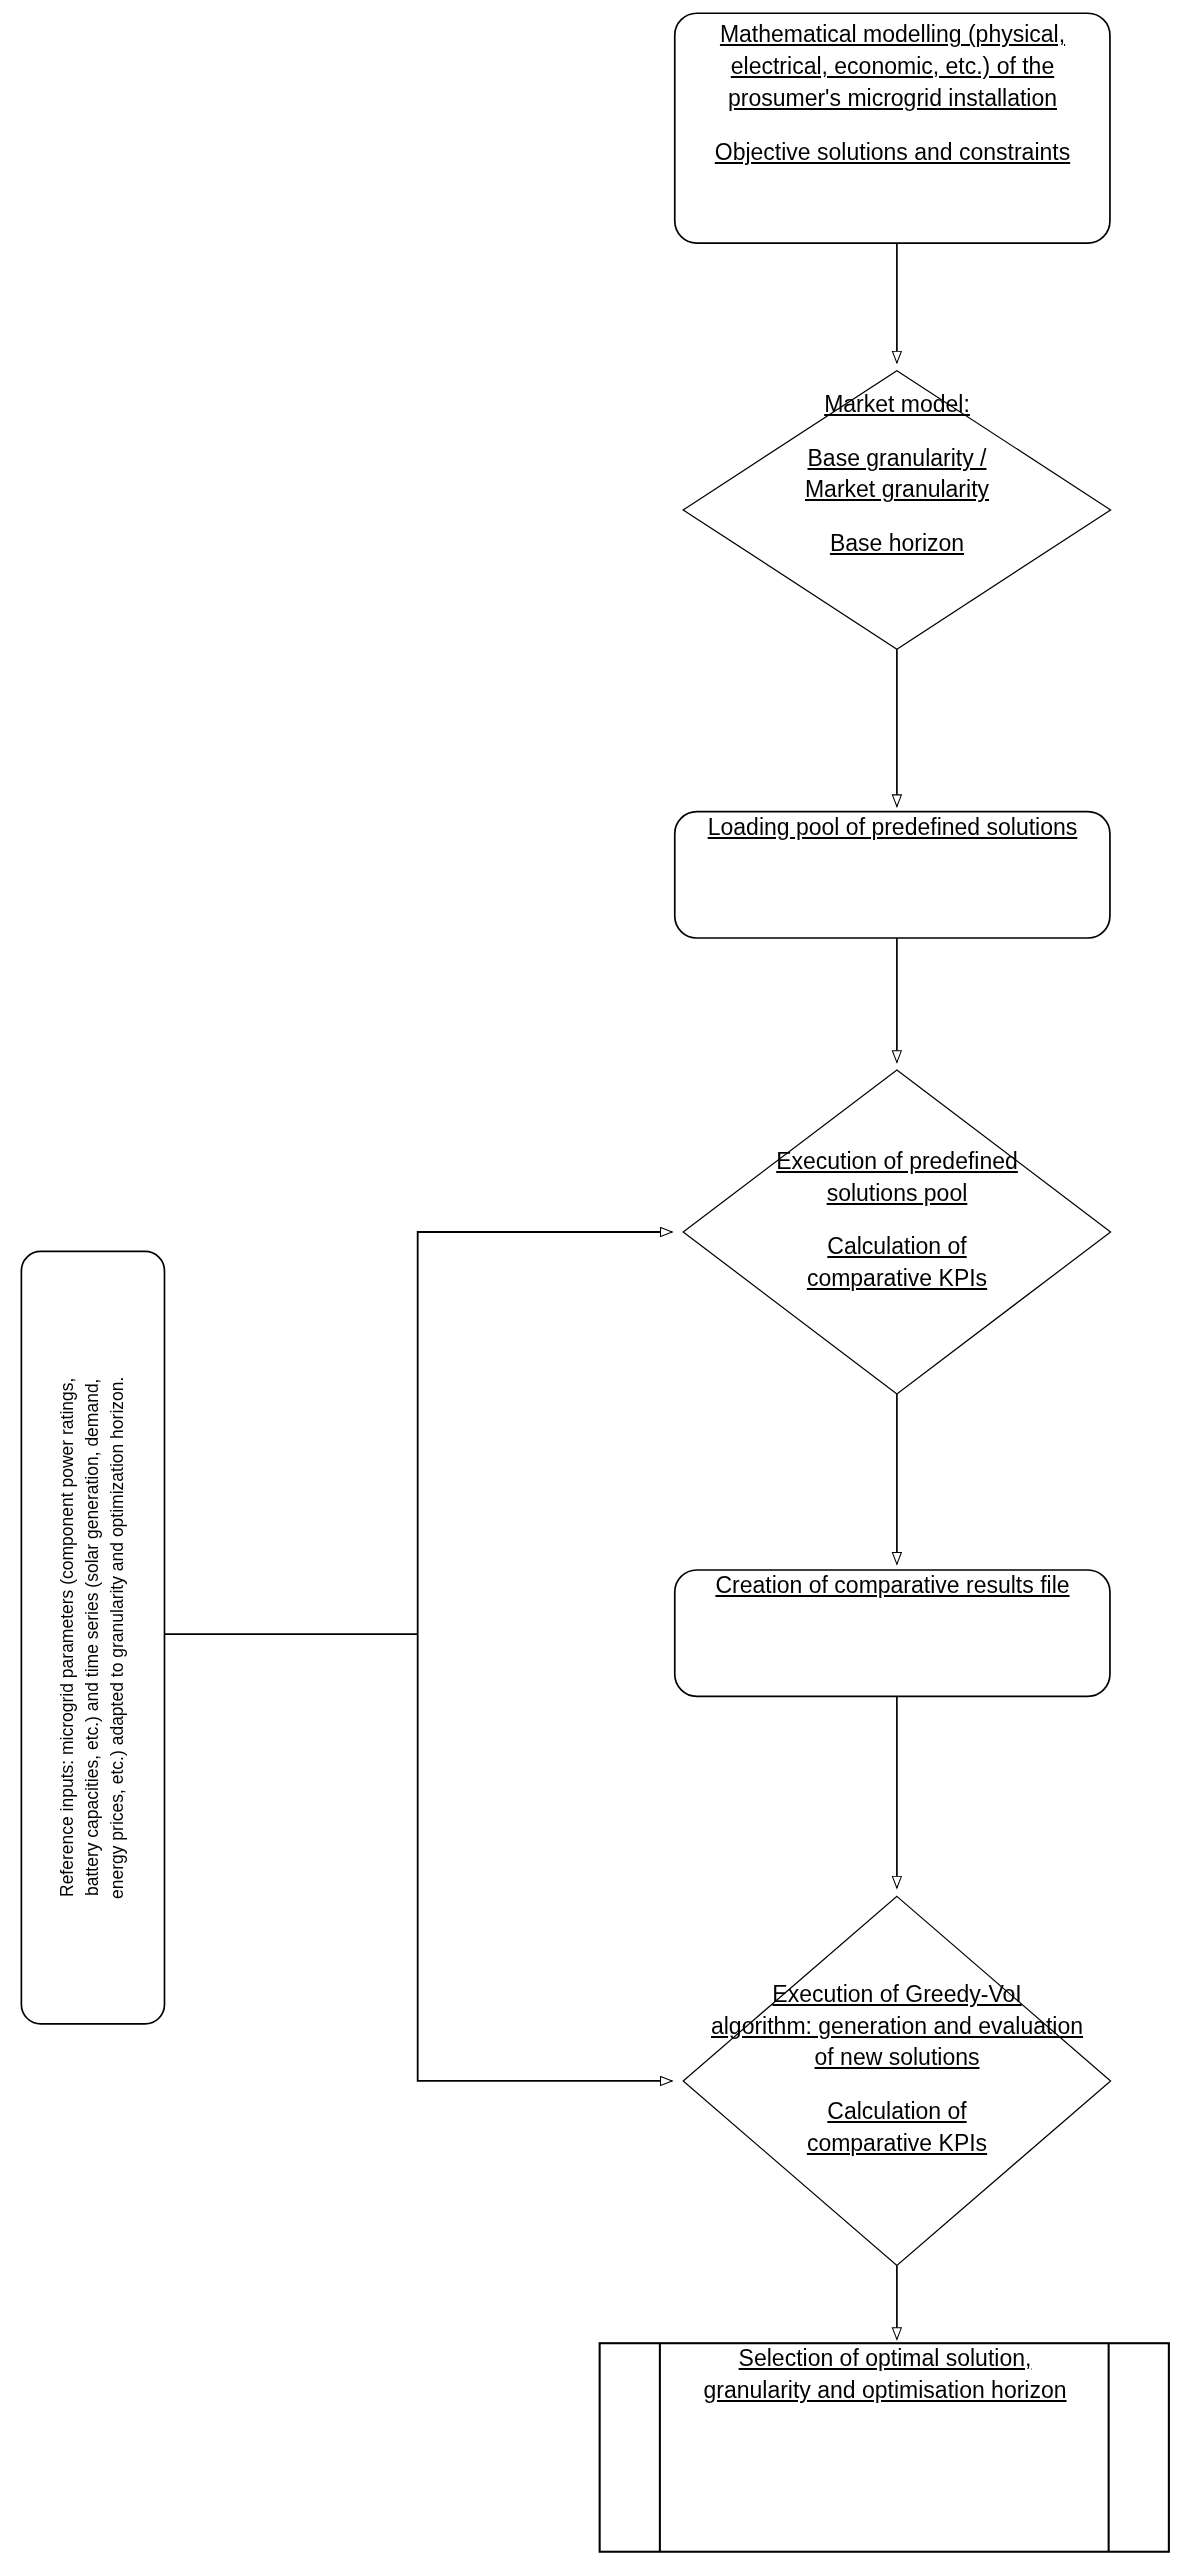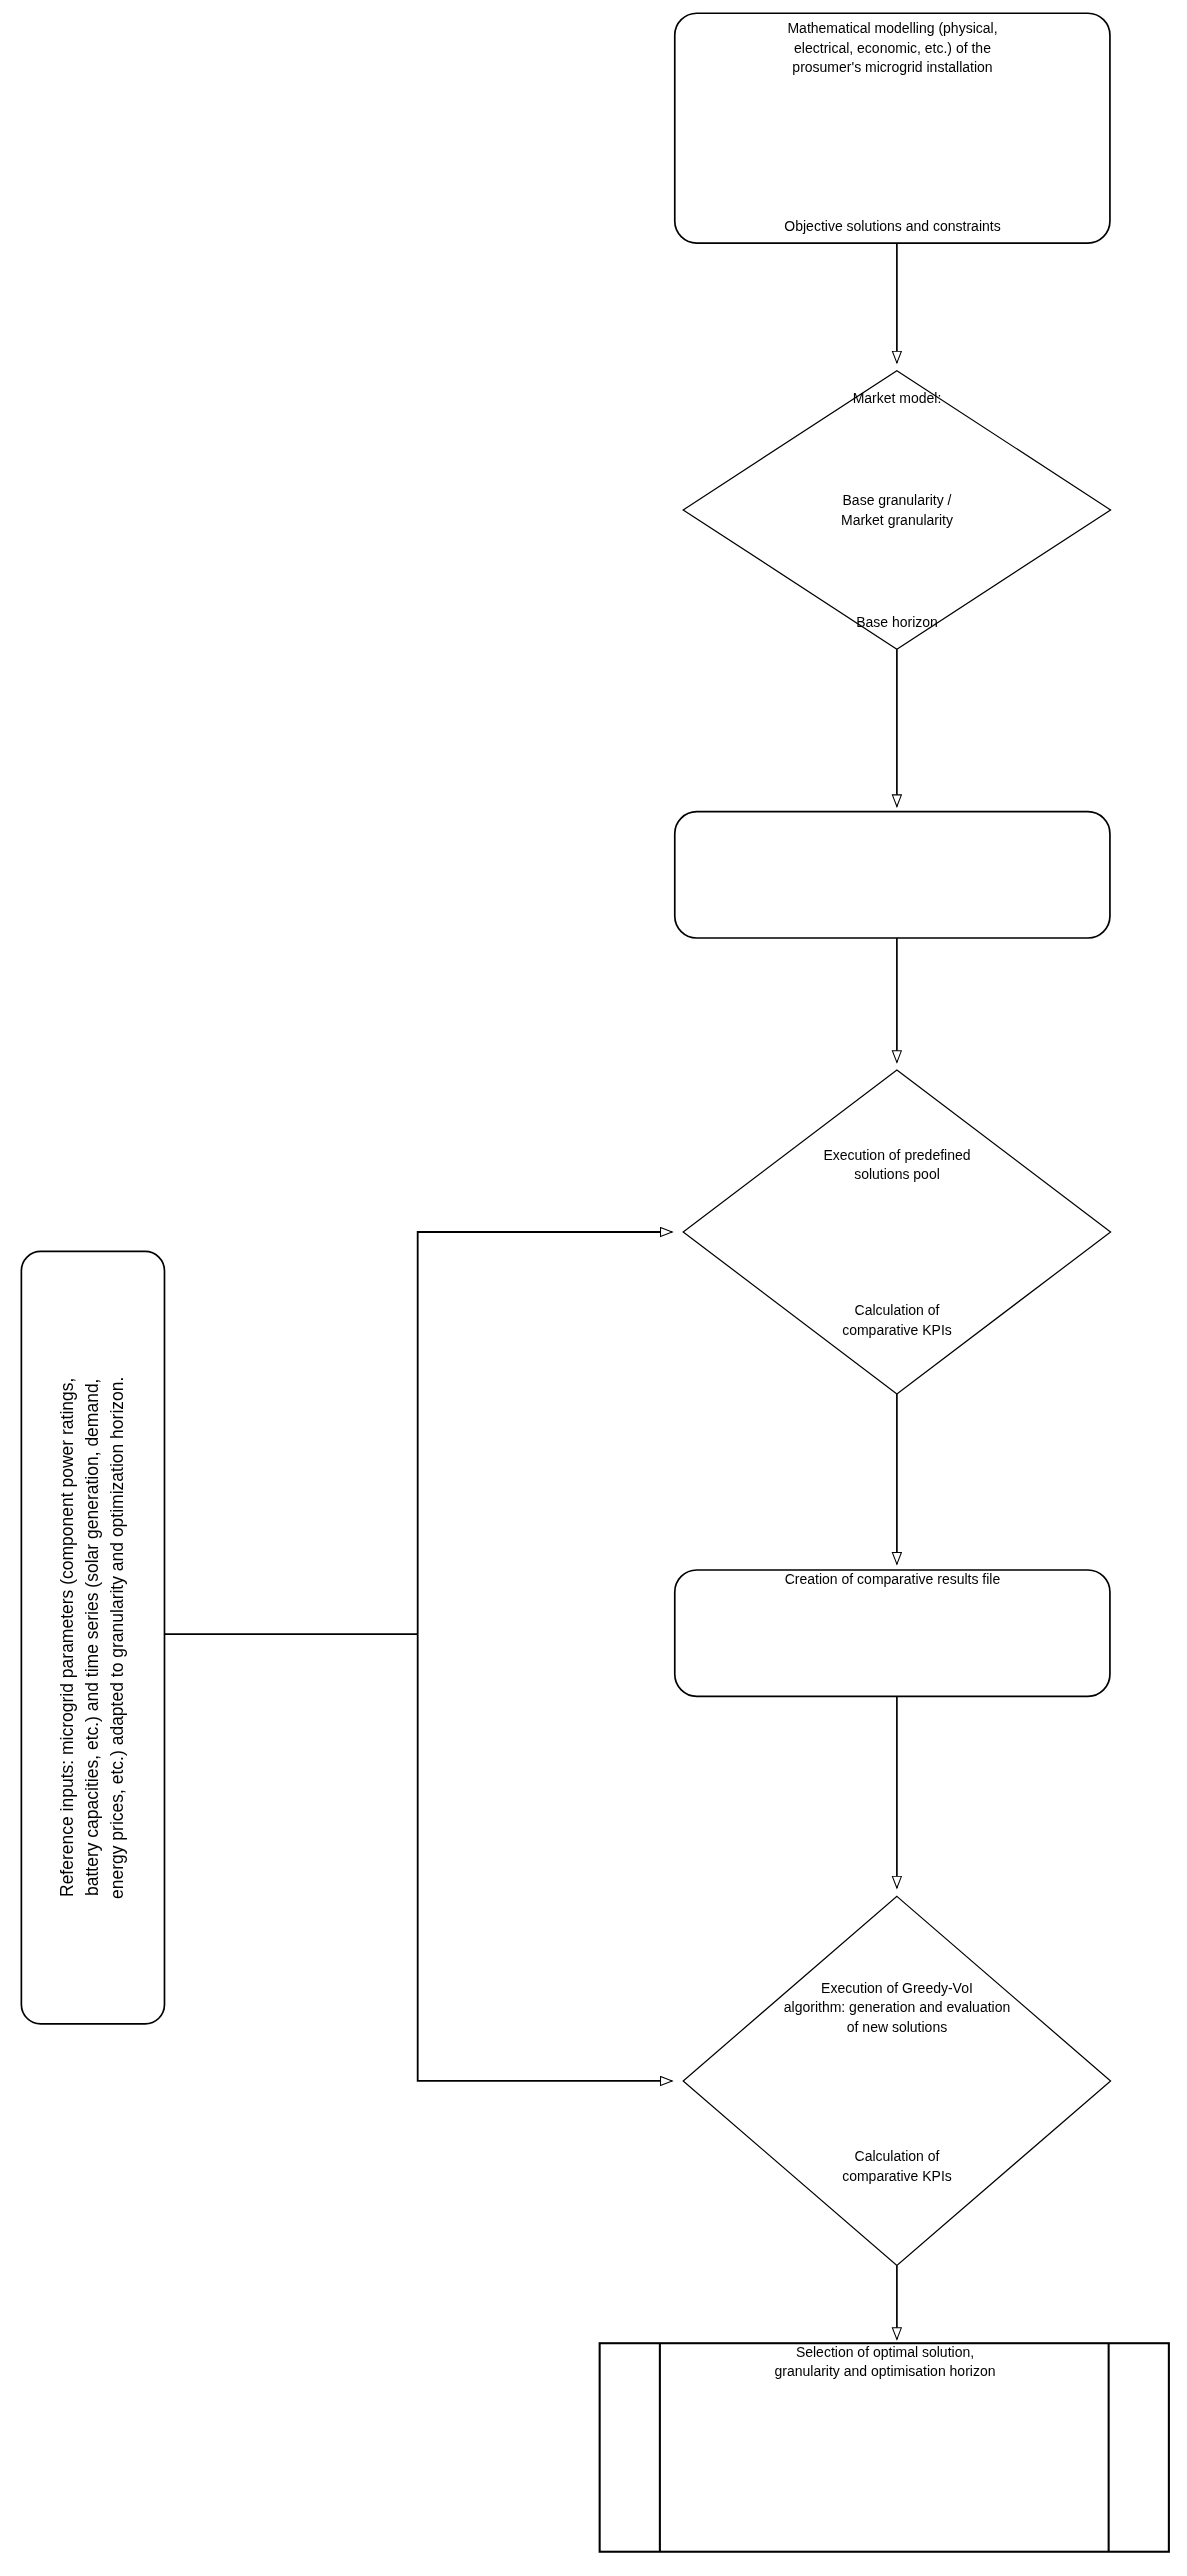--- a/index.html
+++ b/index.html
@@ -24,28 +24,29 @@
     left: 0;
     top: 0;
     width: 1187px;
     height: 2576px;
   }
   .node-text {
     position: absolute;
     display: flex;
     flex-direction: column;
     align-items: center;
-    justify-content: space-between;
+    justify-content: flex-start;
     text-align: center;
     font-family: "Liberation Sans", sans-serif;
-    font-size: 14px;
+    font-size: 23px;
     line-height: 1.38;
     color: #000000;
     pointer-events: none;
     white-space: pre-line;
+    text-decoration: underline;
   }
   .node-text .para { margin: 0; }
   .node-text .gap { height: 22px; }
   .vert-text {
     position: absolute;
     display: flex;
     align-items: center;
     justify-content: center;
     text-align: center;
     font-family: "Liberation Sans", sans-serif;
@@ -117,20 +118,23 @@
 
   <div class="node-text" style="left:735px; top:389px; width:324px; height:243px;">
     <div class="para">Market model:</div>
     <div class="gap"></div>
     <div class="para">Base granularity /
 Market granularity</div>
     <div class="gap"></div>
     <div class="para">Base horizon</div>
   </div>
 
+  <div class="node-text" style="left:688px; top:812px; width:409px; height:126px;">
+    <div class="para">Loading pool of predefined solutions</div>
+  </div>
 
   <div class="node-text" style="left:719px; top:1146px; width:356px; height:194px;">
     <div class="para">Execution of predefined
 solutions pool</div>
     <div class="gap"></div>
     <div class="para">Calculation of
 comparative KPIs</div>
   </div>
 
   <div class="node-text" style="left:688px; top:1570px; width:409px; height:108px;">

